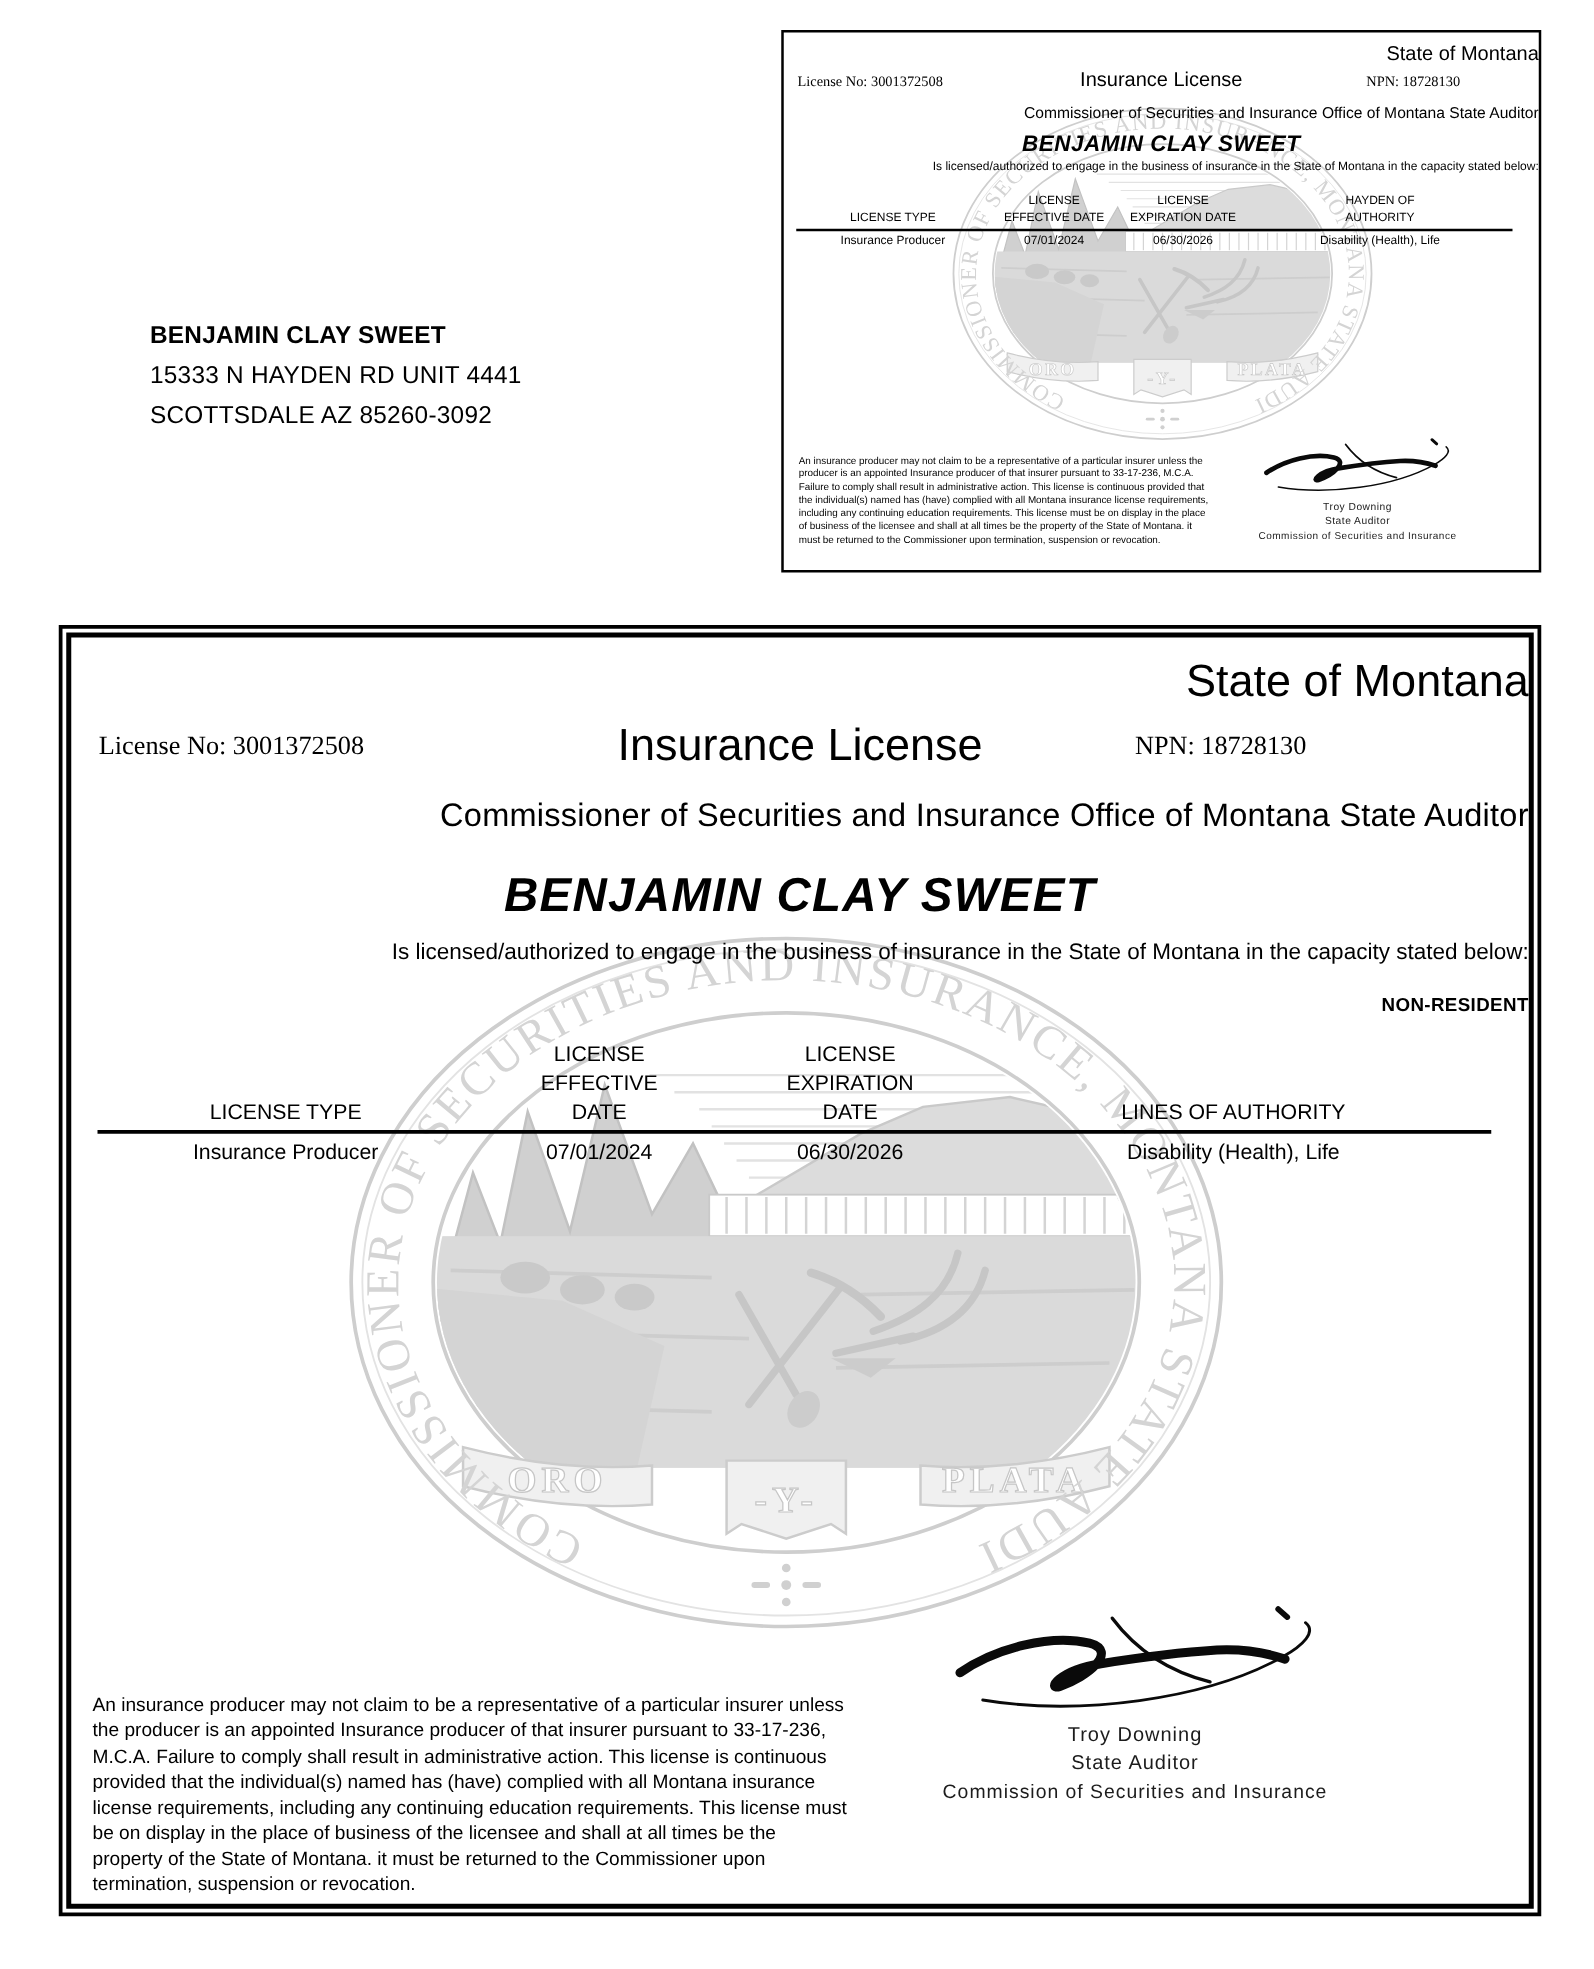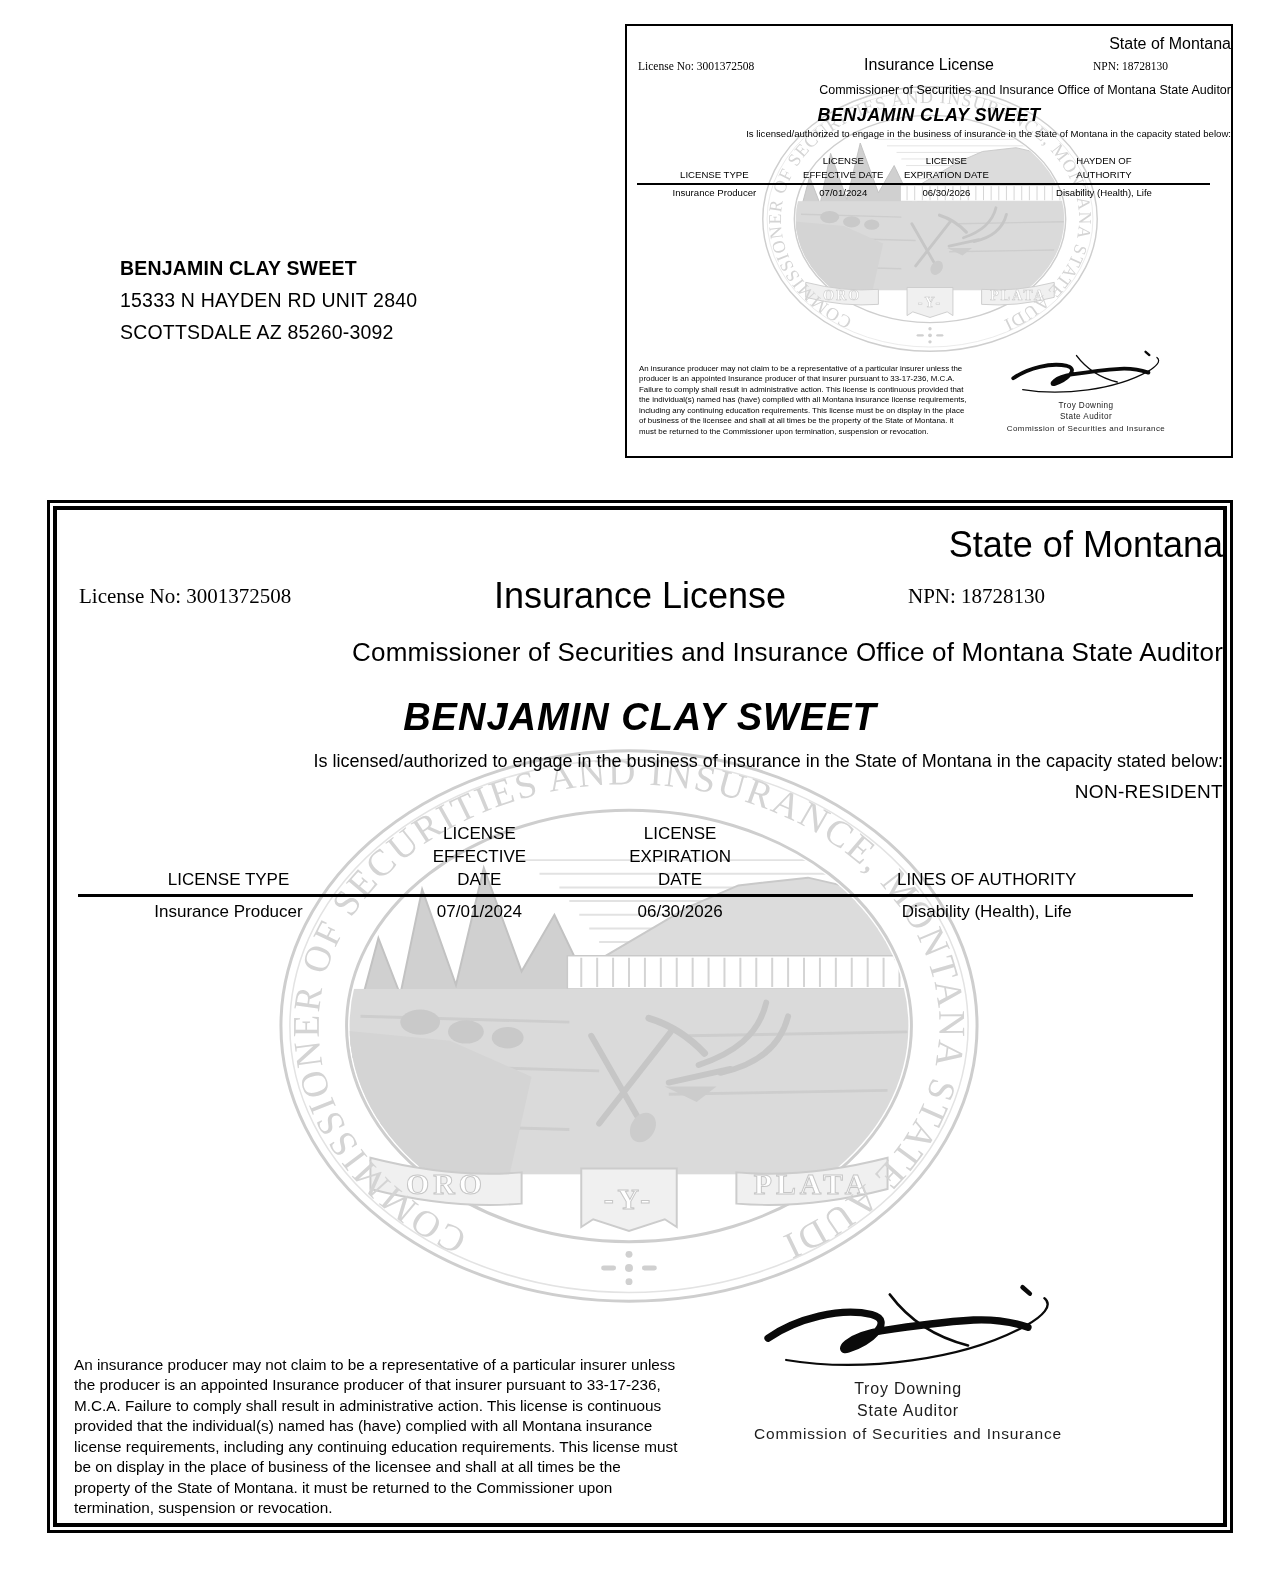--- a/index.html
+++ b/index.html
@@ -37,21 +37,21 @@
   .lg .seal { left:214px; top:233px; width:716px; height:566px; }
   .lg .title { margin-top:14px; font-size:36px; line-height:1.15; }
   .lg .hdr-row { margin-top:10px; }
   .lg .side { width:330px; font-size:21px; }
   .lg .side.left { padding-left:22px; }
   .lg .side.right { padding-left:15px; }
   .lg .doc-title { font-size:36px; line-height:1.15; }
   .lg .commissioner { margin-top:20px; font-size:26px; letter-spacing:0.2px; }
   .lg .name { margin-top:28px; font-size:38px; letter-spacing:1px; }
   .lg .auth { margin-top:12px; font-size:18px; }
-  .lg .res { margin-top:9px; font-size:19px; font-weight:normal; letter-spacing:0.3px; }
+  .lg .res { margin-top:24px; font-size:15px; font-weight:bold; letter-spacing:0.3px; }
   .lg .table { margin:20px 30px 0 21px; }
   .lg .th { font-size:17px; line-height:1.35; }
   .lg .td { font-size:17px; padding-top:5px; }
   .lg .fineprint { left:17px; top:845px; width:605px; font-size:15.3px; line-height:1.34; }
   .lg .sigblock { top:770px; right:75px; width:480px; }
   .lg .scrawl-svg { width:330px; height:100px; margin-bottom:-2px; }
   .lg .sig-name, .lg .sig-title { font-size:16px; line-height:1.4; letter-spacing:0.8px; }
   .lg .sig-office { font-size:15.5px; line-height:1.4; letter-spacing:0.8px; }
 
   
@@ -175,21 +175,21 @@
       <path stroke-width="8" d="M16,64 C48,42 96,30 130,38 C156,45 128,68 104,76 C92,80 102,62 140,56 C178,50 210,46 242,44 C262,43 284,46 302,52"></path>
       <path stroke-width="3" d="M150,16 C168,40 196,62 236,72"></path>
       <path stroke-width="2.5" d="M36,88 C120,102 232,88 300,50 C318,40 330,28 320,20"></path>
       <path stroke-width="5" d="M296,8 L304,15"></path>
     </g>
   </defs>
 </svg>
 
 <div class="address">
   <div class="addr-name">BENJAMIN CLAY SWEET</div>
-  <div>15333 N HAYDEN RD UNIT 2840</div>
+  <div>15333 N HAYDEN RD UNIT 4441</div>
   <div>SCOTTSDALE AZ 85260-3092</div>
 </div>
 
 <div class="doc sm">
   <div class="inner">
     <svg class="seal" viewBox="0 0 720 580" preserveAspectRatio="none">
         <use href="#seal" xlink:href="#seal"></use>
       </svg>
     <div class="content">
       <div class="title ctr">State of Montana</div>

